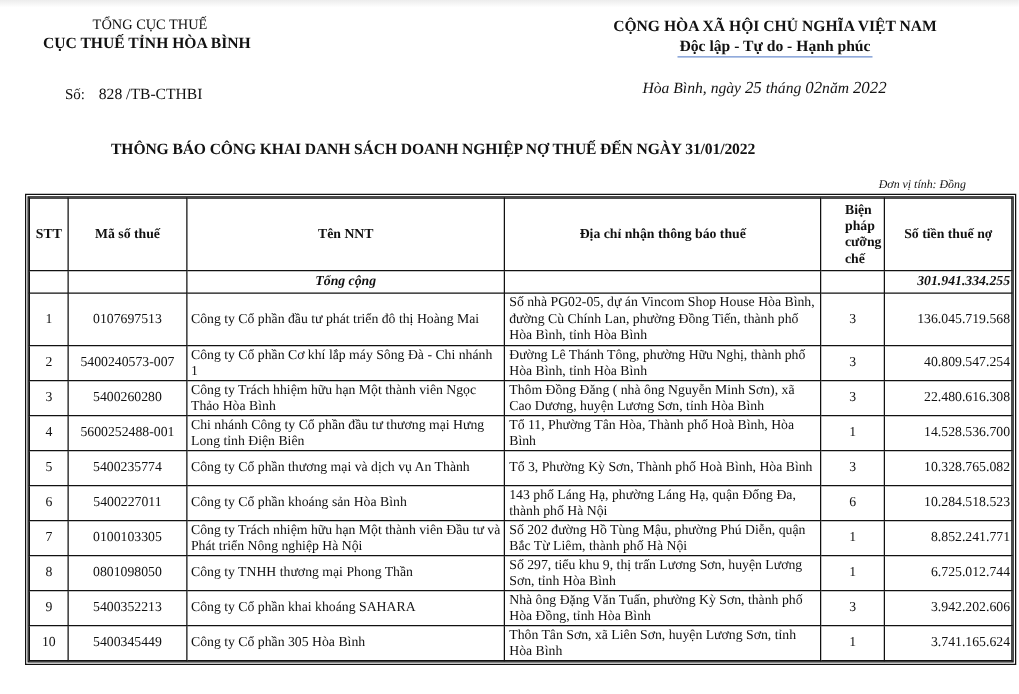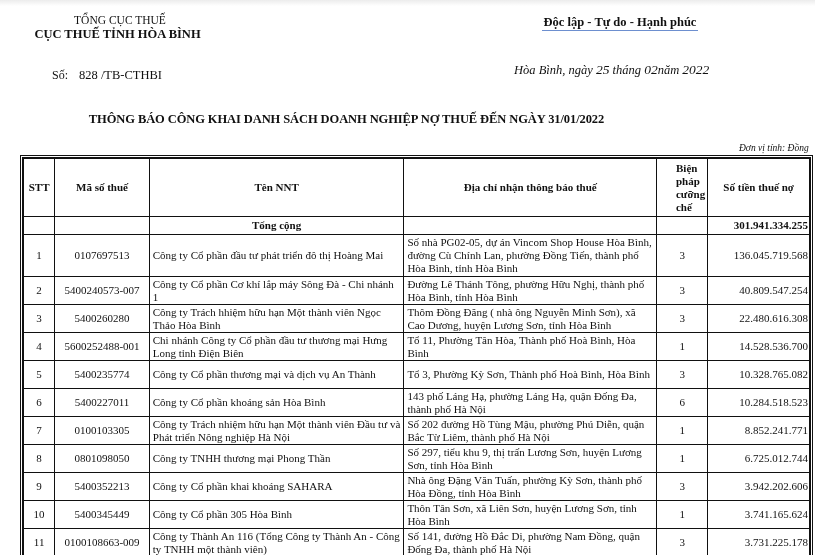--- a/index.html
+++ b/index.html
@@ -18,30 +18,30 @@
   .so { position:absolute; left:52px; top:68px; font-size: 12px; }
   .so .num { margin-left: 8px; font-size: 12.5px; }
   .hdr-right { position:absolute; left:470px; top:14px; width:300px; text-align:center; }
   .hdr-right .r1 { font-size: 12.5px; font-weight: bold; }
   .hdr-right .r2 { font-size: 12.5px; font-weight: bold; margin-top:1px; }
   .hdr-right .r2 span { border-bottom: 1.5px solid #6d8fcf; padding: 0 2px 1px 2px; }
   .date { position:absolute; left:514px; top:62px; font-size: 12.5px; font-style: italic; }
   .date .n { font-style: italic; font-size: 13.5px; }
   .title { position:absolute; left:0; top:112px; width:693px; text-align:center;
     font-size: 12.5px; font-weight: bold; letter-spacing: -0.1px; }
-  .unit { position:absolute; left:703px; top:143px; font-size: 9.5px; font-style: italic; margin-left: 36px; }
+  .unit { position:absolute; left:703px; top:143px; font-size: 9.5px; font-style: italic; }
 
   .tbl-wrap { position:absolute; left:20px; top:155px; width:787px;
     border: 3px double #111; }
   table { border-collapse: collapse; width: 100%; table-layout: fixed; font-size: 11px; }
   th, td { border: 1px solid #111; padding: 0 3px; line-height: 13px; }
   thead th { font-weight: bold; text-align: center; font-size: 11px; }
   thead tr { height: 58px; }
   tr.total { height: 18px; }
-  tr.total td { font-weight: bold; }
+  tr.total td { font-weight: bold; font-style: italic; }
   td.c { text-align: center; }
   td.r { text-align: right; padding-right: 1px; }
   td.l { text-align: left; }
   tr.h3 { height: 42px; }
   tr.h2 { height: 28px; }
   tr.first td, tr.total td { }
   .col-stt { width: 31px; }
   .col-mst { width: 94px; }
   .col-name { width: 253px; }
   .col-addr { width: 251px; }
@@ -56,20 +56,21 @@
 <div class="hdr-left">
   <div class="l1">TỔNG CỤC THUẾ</div>
   <div class="l2"><span>CỤC THUẾ TỈNH HÒA BÌNH</span></div>
 </div>
 <div class="so">
   <span>Số:</span>
   <span class="num">828 /TB-CTHBI</span>
 </div>
 
 <div class="hdr-right">
+  <div class="r1">CỘNG HÒA XÃ HỘI CHỦ NGHĨA VIỆT NAM</div>
   <div class="r2"><span>Độc lập - Tự do - Hạnh phúc</span></div>
 </div>
 <div class="date">
   <span>Hòa Bình,  ngày</span>
   <span class="n">25</span>
   <span>tháng</span>
   <span class="n">02</span><span>năm</span>
   <span class="n">2022</span>
 </div>
 
@@ -178,23 +179,15 @@
         <td class="r">3.942.202.606</td>
       </tr>
       <tr class="h2">
         <td class="c">10</td>
         <td class="c">5400345449</td>
         <td class="l">Công ty Cổ phần 305 Hòa Bình</td>
         <td class="l">Thôn Tân Sơn, xã Liên Sơn, huyện Lương Sơn, tỉnh Hòa Bình</td>
         <td class="c">1</td>
         <td class="r">3.741.165.624</td>
       </tr>
-      <tr class="h2">
-        <td class="c">11</td>
-        <td class="c">0100108663-009</td>
-        <td class="l">Công ty Thành An 116 (Tổng Công ty Thành An - Công ty TNHH một thành viên)</td>
-        <td class="l">Số 141, đường Hồ Đắc Di, phường Nam Đồng, quận Đống Đa, thành phố Hà Nội</td>
-        <td class="c">3</td>
-        <td class="r">3.731.225.178</td>
-      </tr>
     </tbody>
   </table>
 </div>
 
 </body></html>

